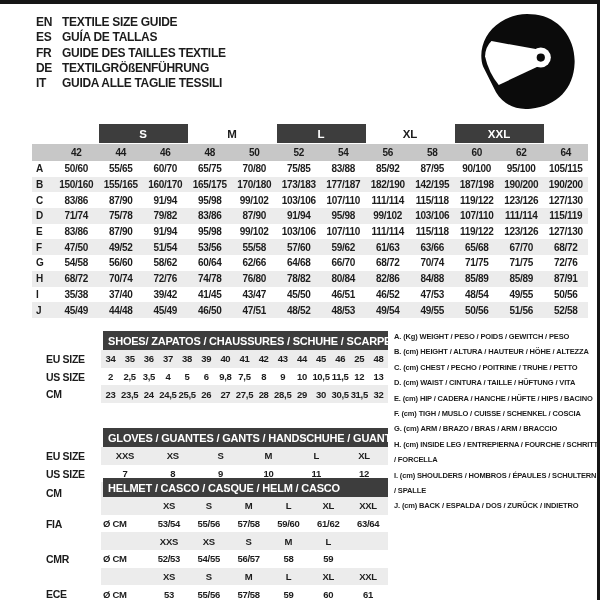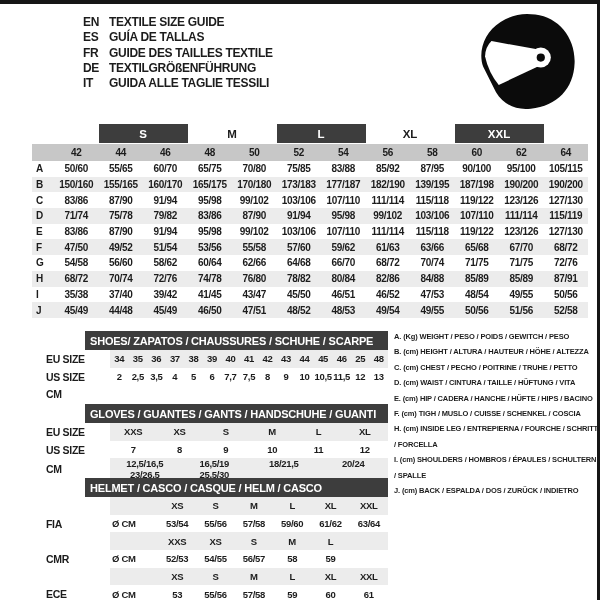--- a/index.html
+++ b/index.html
@@ -3,21 +3,21 @@
 <meta charset="utf-8">
 <style>
   * { margin:0; padding:0; box-sizing:border-box; }
   html,body { width:600px; height:600px; background:#fff; overflow:hidden; }
   body { position:relative; font-family:"Liberation Sans", sans-serif; color:#1c1c1c; }
 
   .top-border { position:absolute; left:0; top:0; width:600px; height:4px; background:#161616; }
   .right-border { position:absolute; right:0; top:0; width:3px; height:600px; background:#161616; }
 
   
-  .lang-list { position:absolute; left:36px; top:15px;margin-left:47px; }
+  .lang-list { position:absolute; left:36px; top:15px; }
   .lang-row { display:flex; font-weight:bold; font-size:12px; line-height:15.3px; letter-spacing:-0.3px; }
   .lang-code { width:26px; }
 
   
   .helmet-icon { position:absolute; left:472px; top:10px; width:112px; height:106px; }
 
   
   .textile { position:absolute; left:32px; top:124px; width:556px; }
   .t-grid { display:grid; grid-template-columns:22px repeat(12,1fr); }
   .group-row { height:19px; margin-bottom:1px; }
@@ -26,28 +26,28 @@
   .group-cell.dark { background:#3d3d3d; color:#fff; }
   .sizes-row { background:#c7c7c7; height:17px; }
   .cell { display:flex; align-items:center; justify-content:center; font-weight:bold;
           font-size:10px; letter-spacing:-0.3px; white-space:nowrap; }
   .data-row { height:15.7px; }
   .data-row.alt { background:#ececec; }
   .letter { justify-content:flex-start; padding-left:4px; }
 
   
   .section { position:absolute; left:30px; width:358px; }
-  .sec-title { margin-left:55px; height:19px; background:#3d3d3d; color:#fff; font-weight:bold;
+  .sec-title { margin-left:73px; height:19px; background:#3d3d3d; color:#fff; font-weight:bold;
                font-size:11px; display:flex; align-items:center; padding-left:5px;
                letter-spacing:-0.2px; white-space:nowrap; }
   .sec-rows  { }
   .sec-row { display:grid; grid-template-columns:55px 1fr; height:17.7px;padding-left:16px; }
   .row-label { display:flex; align-items:center; font-weight:bold; font-size:10.5px;
                letter-spacing:-0.3px; }
-  .vals { display:grid;margin-left:9px; }
+  .vals { display:grid; }
   .vals .cell { font-size:9.5px; }
   .shaded { background:#ececec; }
   .helm  { grid-template-columns:48px repeat(6,1fr); }
   .unit  { justify-content:flex-start; padding-left:2px; font-size:10px; }
 
   
   .legend { position:absolute; left:394px; top:329px; width:205px; }
   .legend-item { font-weight:bold; font-size:7.5px; line-height:15.4px; letter-spacing:-0.15px; }
 </style>
 </head>
@@ -133,21 +133,21 @@
       <div class="t-grid data-row alt">
         <div class="cell letter">B</div>
         <div class="cell">150/160</div>
         <div class="cell">155/165</div>
         <div class="cell">160/170</div>
         <div class="cell">165/175</div>
         <div class="cell">170/180</div>
         <div class="cell">173/183</div>
         <div class="cell">177/187</div>
         <div class="cell">182/190</div>
-        <div class="cell">139/195</div>
+        <div class="cell">142/195</div>
         <div class="cell">187/198</div>
         <div class="cell">190/200</div>
         <div class="cell">190/200</div>
       </div>
       <div class="t-grid data-row">
         <div class="cell letter">C</div>
         <div class="cell">83/86</div>
         <div class="cell">87/90</div>
         <div class="cell">91/94</div>
         <div class="cell">95/98</div>
@@ -293,38 +293,55 @@
       </div>
       <div class="sec-row">
         <div class="row-label">US SIZE</div>
         <div class="vals" style="grid-template-columns: repeat(15, 1fr);">
           <div class="cell">2</div>
           <div class="cell">2,5</div>
           <div class="cell">3,5</div>
           <div class="cell">4</div>
           <div class="cell">5</div>
           <div class="cell">6</div>
-          <div class="cell">7,7</div>
+          <div class="cell">9,8</div>
           <div class="cell">7,5</div>
           <div class="cell">8</div>
           <div class="cell">9</div>
           <div class="cell">10</div>
           <div class="cell">10,5</div>
           <div class="cell">11,5</div>
           <div class="cell">12</div>
           <div class="cell">13</div>
         </div>
       </div>
       <div class="sec-row">
         <div class="row-label">CM</div>
+        <div class="vals shaded" style="grid-template-columns: repeat(15, 1fr);">
+          <div class="cell">23</div>
+          <div class="cell">23,5</div>
+          <div class="cell">24</div>
+          <div class="cell">24,5</div>
+          <div class="cell">25,5</div>
+          <div class="cell">26</div>
+          <div class="cell">27</div>
+          <div class="cell">27,5</div>
+          <div class="cell">28</div>
+          <div class="cell">28,5</div>
+          <div class="cell">29</div>
+          <div class="cell">30</div>
+          <div class="cell">30,5</div>
+          <div class="cell">31,5</div>
+          <div class="cell">32</div>
+        </div>
       </div>
     </div>
 </div>
 
-<div class="section" style="top:404px">
+<div class="section" style="top:428px">
   <div class="sec-title">GLOVES / GUANTES / GANTS / HANDSCHUHE / GUANTI</div>
   <div class="sec-rows" id="gloves-rows">
       <div class="sec-row">
         <div class="row-label">EU SIZE</div>
         <div class="vals shaded" style="grid-template-columns: repeat(6, 1fr);">
           <div class="cell">XXS</div>
           <div class="cell">XS</div>
           <div class="cell">S</div>
           <div class="cell">M</div>
           <div class="cell">L</div>
@@ -434,16 +451,17 @@
     </div>
 </div>
 
 <div class="legend" id="legend">
     <div class="legend-item">A. (Kg) WEIGHT / PESO / POIDS / GEWITCH / PESO</div>
     <div class="legend-item">B. (cm) HEIGHT / ALTURA / HAUTEUR / HÖHE / ALTEZZA</div>
     <div class="legend-item">C. (cm) CHEST / PECHO / POITRINE / TRUHE / PETTO</div>
     <div class="legend-item">D. (cm) WAIST / CINTURA / TAILLE / HÜFTUNG / VITA</div>
     <div class="legend-item">E. (cm) HIP / CADERA / HANCHE / HÜFTE / HIPS / BACINO</div>
     <div class="legend-item">F. (cm) TIGH / MUSLO / CUISSE / SCHENKEL / COSCIA</div>
+    <div class="legend-item">G. (cm) ARM / BRAZO / BRAS / ARM / BRACCIO</div>
     <div class="legend-item">H. (cm) INSIDE LEG / ENTREPIERNA / FOURCHE / SCHRITT / FORCELLA</div>
     <div class="legend-item">I. (cm) SHOULDERS / HOMBROS / ÉPAULES / SCHULTERN / SPALLE</div>
     <div class="legend-item">J. (cm) BACK / ESPALDA / DOS / ZURÜCK / INDIETRO</div>
   </div>
 
 </body></html>

